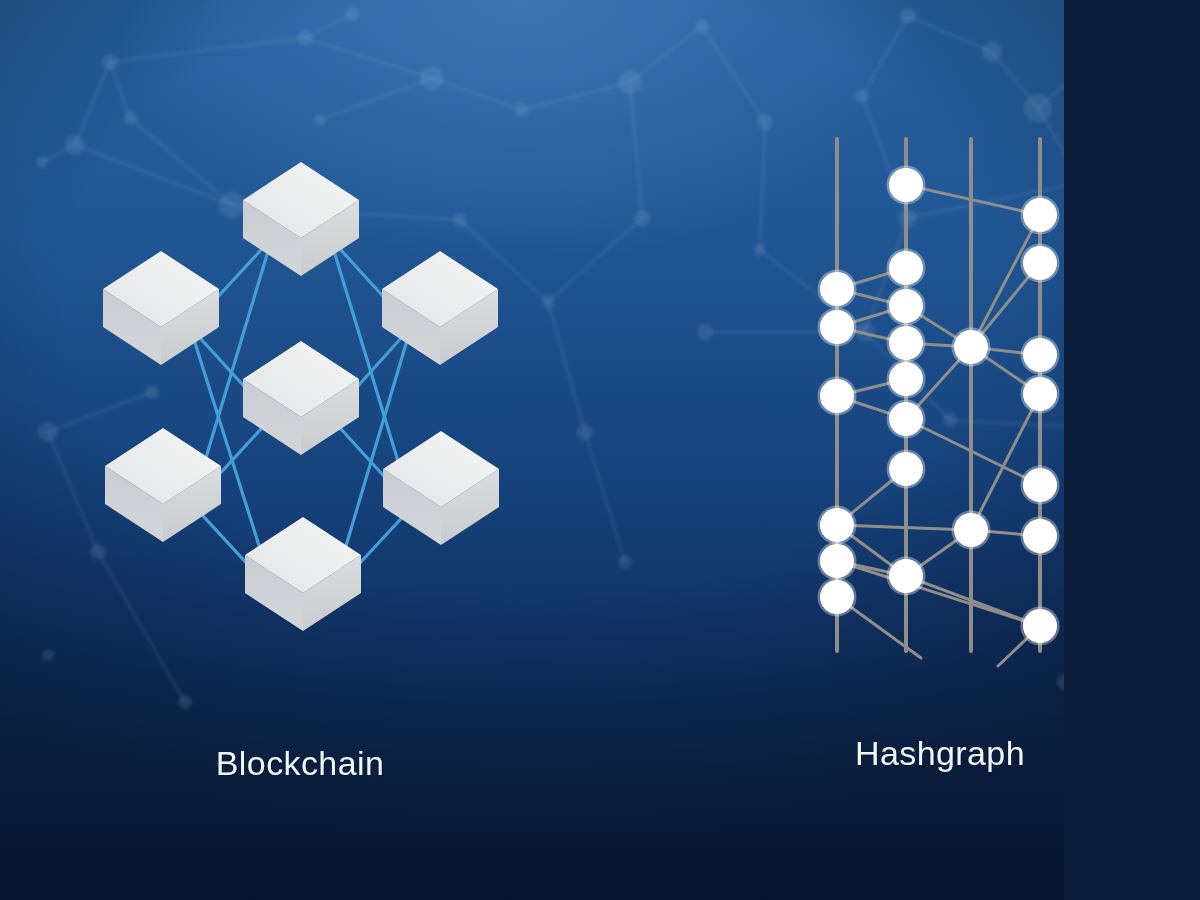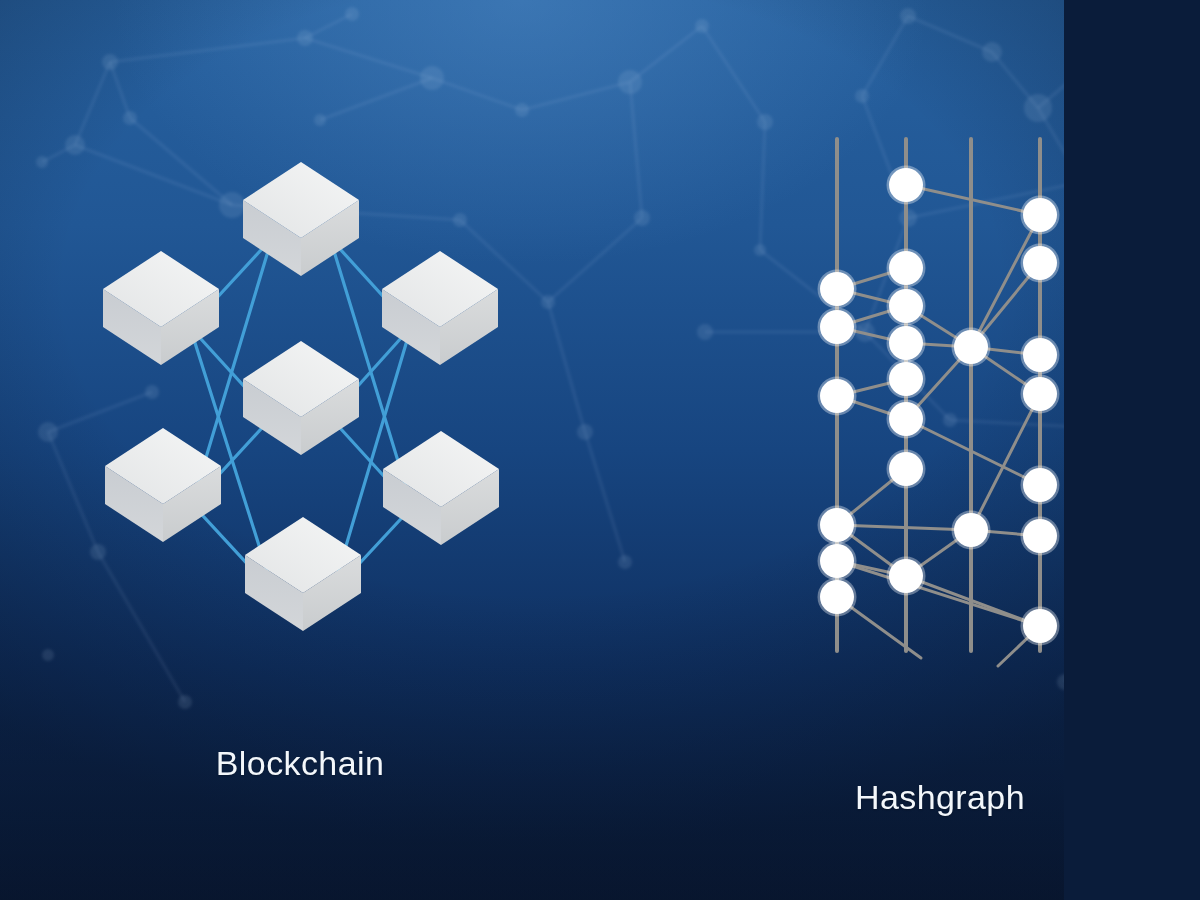--- a/index.html
+++ b/index.html
@@ -11,21 +11,21 @@
       linear-gradient(180deg,#27619f 0%,#215795 25%,#174580 50%,#0f3061 74%,#0a1c3a 100%);
     font-family:"Liberation Sans",sans-serif;
   }
   svg.scene{position:absolute;left:0;top:0;}
   .diagram-label{
     position:absolute;transform:translateX(-50%);
     color:#f3f7fb;font-size:34px;font-weight:400;letter-spacing:.4px;
     white-space:nowrap;text-shadow:0 1px 2px rgba(0,0,0,.25);
   }
   .label-blockchain{left:300px;top:744px;}
-  .label-hashgraph{left:940px;top:778px;}
+  .label-hashgraph{left:940px;top:734px;}
 </style>
 </head>
 <body>
 
 <div class="stage">
   <svg class="scene" id="scene" width="1200" height="900" viewBox="0 0 1200 900">
     <defs>
       <linearGradient id="gTop" x1="0" y1="1" x2="1" y2="0">
         <stop offset="0" stop-color="#e2e4e5"></stop>
         <stop offset="1" stop-color="#f5f6f6"></stop>

